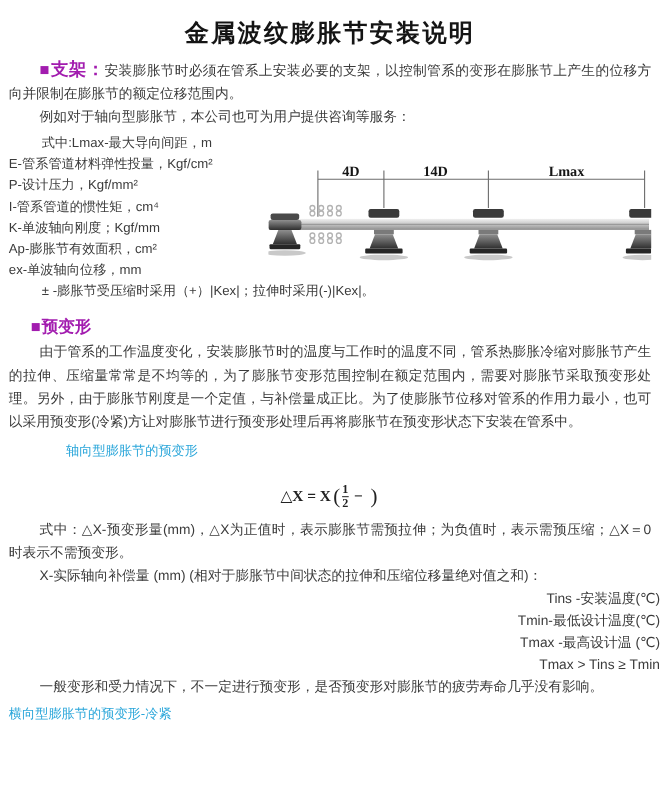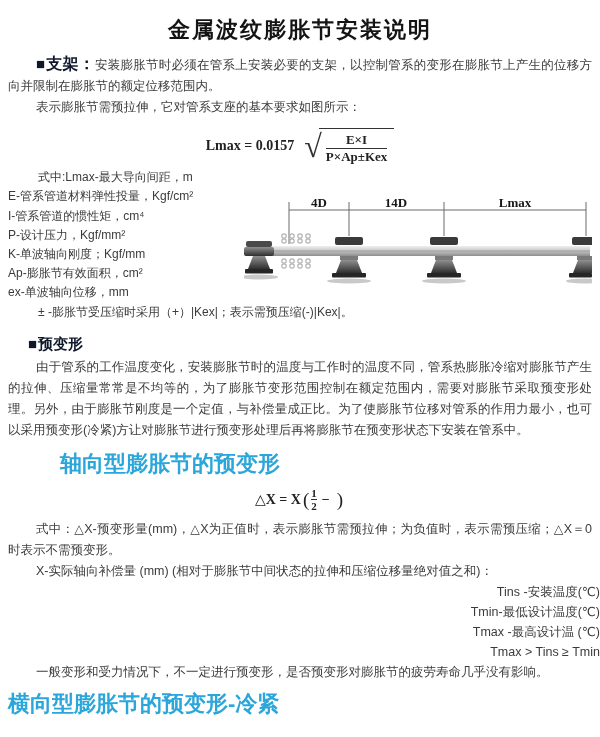--- a/index.html
+++ b/index.html
@@ -8,23 +8,23 @@
     font-family:"Liberation Sans","DejaVu Sans",sans-serif;
     color:#3b3b3b;overflow:hidden;position:relative;
   }
   .title{
     margin:0;padding:15px 0 8px;text-align:center;
     font-size:22px;font-weight:bold;color:#141414;letter-spacing:2px;
   }
   .t{font-size:12.5px;line-height:21px;color:#3b3b3b;margin:0 8px;}
   .ind{text-indent:28px;}
   .just{text-align:justify;}
-  .sec-head{font-size:16px;font-weight:bold;color:#0f172a;}
+  .sec-head{font-size:16px;font-weight:bold;color:#a21caf;}
   .sec-head .marker{font-size:15px;margin-right:1px;}
-  .sub-head{font-size:22px;font-weight:bold;color:#2aa6da;margin:0 8px;}
+  .sub-head{font-size:12px;font-weight:normal;color:#2aa6da;margin:0 8px;}
   
   .formula{
     display:flex;justify-content:center;align-items:center;
     font-family:"Liberation Serif","DejaVu Serif",serif;
     font-weight:bold;font-size:14px;color:#222;
   }
   .frac{display:inline-flex;flex-direction:column;align-items:center;line-height:1.2;font-size:13px;}
   .frac .den{border-top:1px solid #333;}
   .frac.small{font-size:11px;line-height:1.15;}
   .sqrt{display:inline-flex;align-items:center;margin-left:10px;}
@@ -42,44 +42,32 @@
   .t-lines div{margin-left:36px;font-size:12.5px;line-height:20px;text-align:right;}
 </style>
 </head>
 <body>
 
 <div class="page">
 
   <h1 class="title">金属波纹膨胀节安装说明</h1>
 
   <p class="t ind just"><span class="sec-head"><span class="marker">■</span><span>支架：</span></span><span>安装膨胀节时必须在管系上安装必要的支架，以控制管系的变形在膨胀节上产生的位移方向并限制在膨胀节的额定位移范围内。</span></p>
-  <p class="t ind">表示膨胀节需预拉伸，它对管系支座的基本要求如图所示：</p>
+  <p class="t ind">例如对于轴向型膨胀节，本公司也可为用户提供咨询等服务：</p>
 
-  <div class="formula" style="margin:10px 0 4px;">
-    <span>Lmax = 0.0157</span>
-    <span class="sqrt">
-      <span class="rad">√</span>
-      <span class="body">
-        <span class="frac">
-          <span class="num">E×I</span>
-          <span class="den">P×Ap±Kex</span>
-        </span>
-      </span>
-    </span>
-  </div>
 
   <div class="defs-wrap">
     <div class="def ml1">式中:Lmax-最大导向间距，m</div>
     <div class="def ml2">E-管系管道材料弹性投量，Kgf/cm²</div>
+    <div class="def ml2">P-设计压力，Kgf/mm²</div>
     <div class="def ml2">I-管系管道的惯性矩，cm⁴</div>
-    <div class="def ml2">P-设计压力，Kgf/mm²</div>
     <div class="def ml2">K-单波轴向刚度；Kgf/mm</div>
     <div class="def ml2">Ap-膨胀节有效面积，cm²</div>
     <div class="def ml2">ex-单波轴向位移，mm</div>
-    <div class="def ml1">± -膨胀节受压缩时采用（+）|Kex|；表示需预压缩(-)|Kex|。</div>
+    <div class="def ml1">± -膨胀节受压缩时采用（+）|Kex|；拉伸时采用(-)|Kex|。</div>
 
     <svg class="diagram" width="348" height="96" viewBox="0 0 348 96">
       <defs>
         <linearGradient id="pg" x1="0" y1="0" x2="0" y2="1">
           <stop offset="0" stop-color="#f0f0f0"></stop>
           <stop offset="0.45" stop-color="#c9c9c9"></stop>
           <stop offset="1" stop-color="#8d8d8d"></stop>
         </linearGradient>
         <linearGradient id="sg" x1="0" y1="0" x2="0" y2="1">
           <stop offset="0" stop-color="#8f8f8f"></stop>
@@ -152,21 +140,21 @@
         <ellipse cx="340" cy="85" rx="18" ry="2.5" fill="#c9c9c9"></ellipse>
       </g>
     </svg>
   </div>
 
   <div class="sec-head" style="margin:13px 8px 3px 28px;font-size:15px;"><span class="marker">■</span><span>预变形</span></div>
   <p class="t ind just">由于管系的工作温度变化，安装膨胀节时的温度与工作时的温度不同，管系热膨胀冷缩对膨胀节产生的拉伸、压缩量常常是不均等的，为了膨胀节变形范围控制在额定范围内，需要对膨胀节采取预变形处理。另外，由于膨胀节刚度是一个定值，与补偿量成正比。为了使膨胀节位移对管系的作用力最小，也可以采用预变形(冷紧)方让对膨胀节进行预变形处理后再将膨胀节在预变形状态下安装在管系中。</p>
 
   <div class="sub-head" style="margin-left:60px;margin-top:8px;">轴向型膨胀节的预变形</div>
 
-  <div class="formula" style="margin:8px 0 6px;">
+  <div class="formula" style="margin:20px 0 6px;">
     <span>△X = X</span>
     <span class="paren">(</span>
     <span class="frac small">
       <span class="num">1</span>
       <span class="den">2</span>
     </span>
     <span class="fx-gap">−</span>
     <span class="paren">)</span>
   </div>
 

